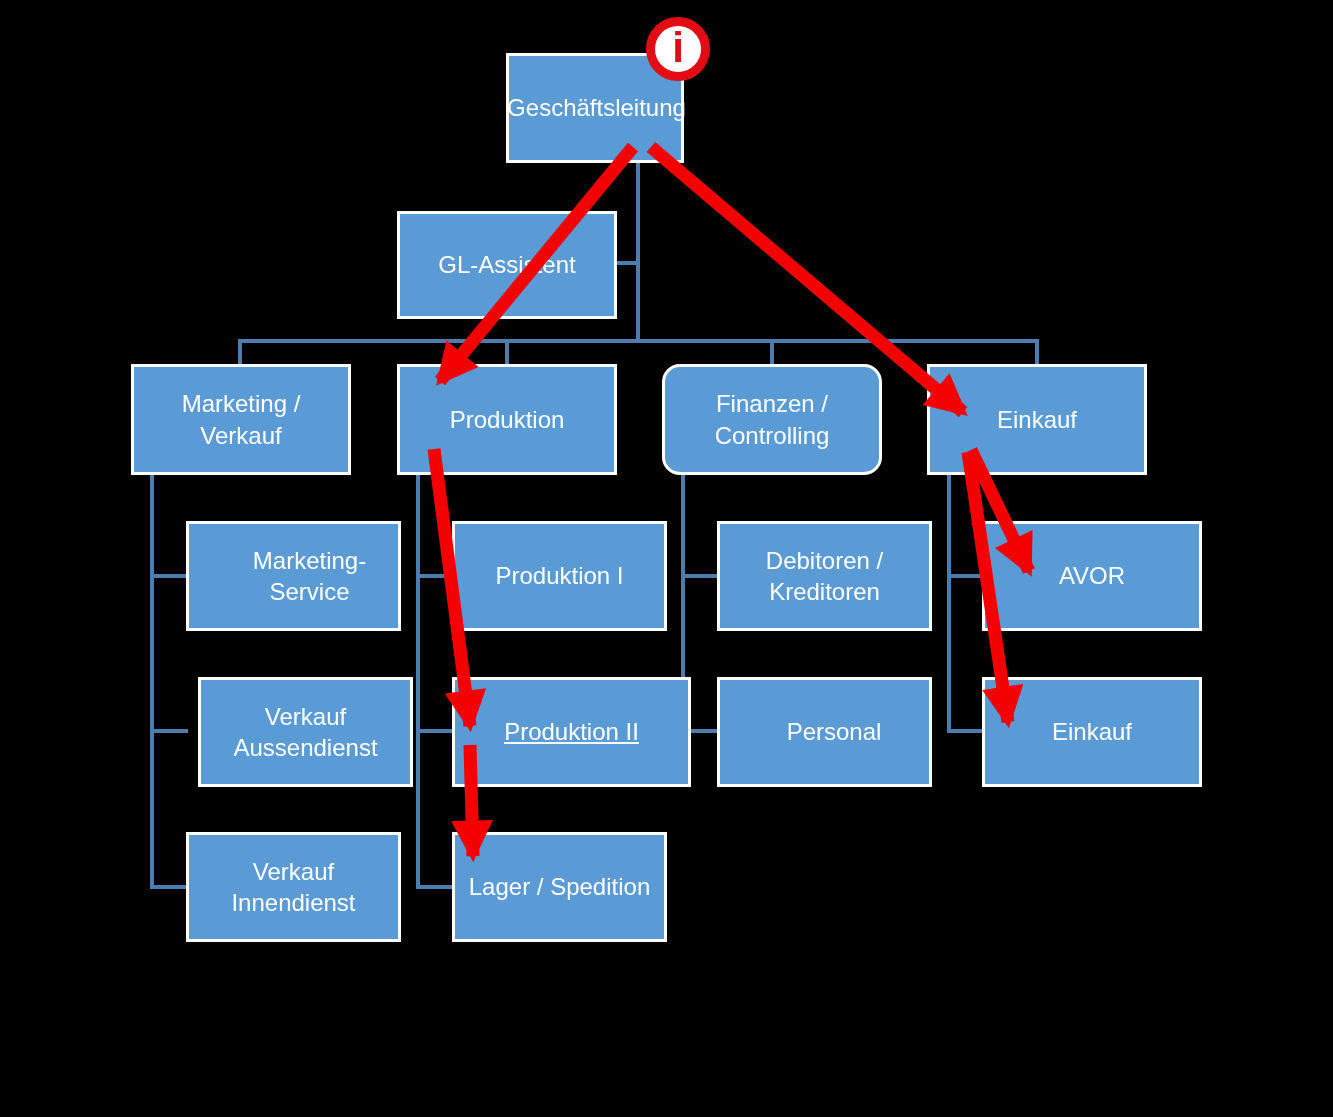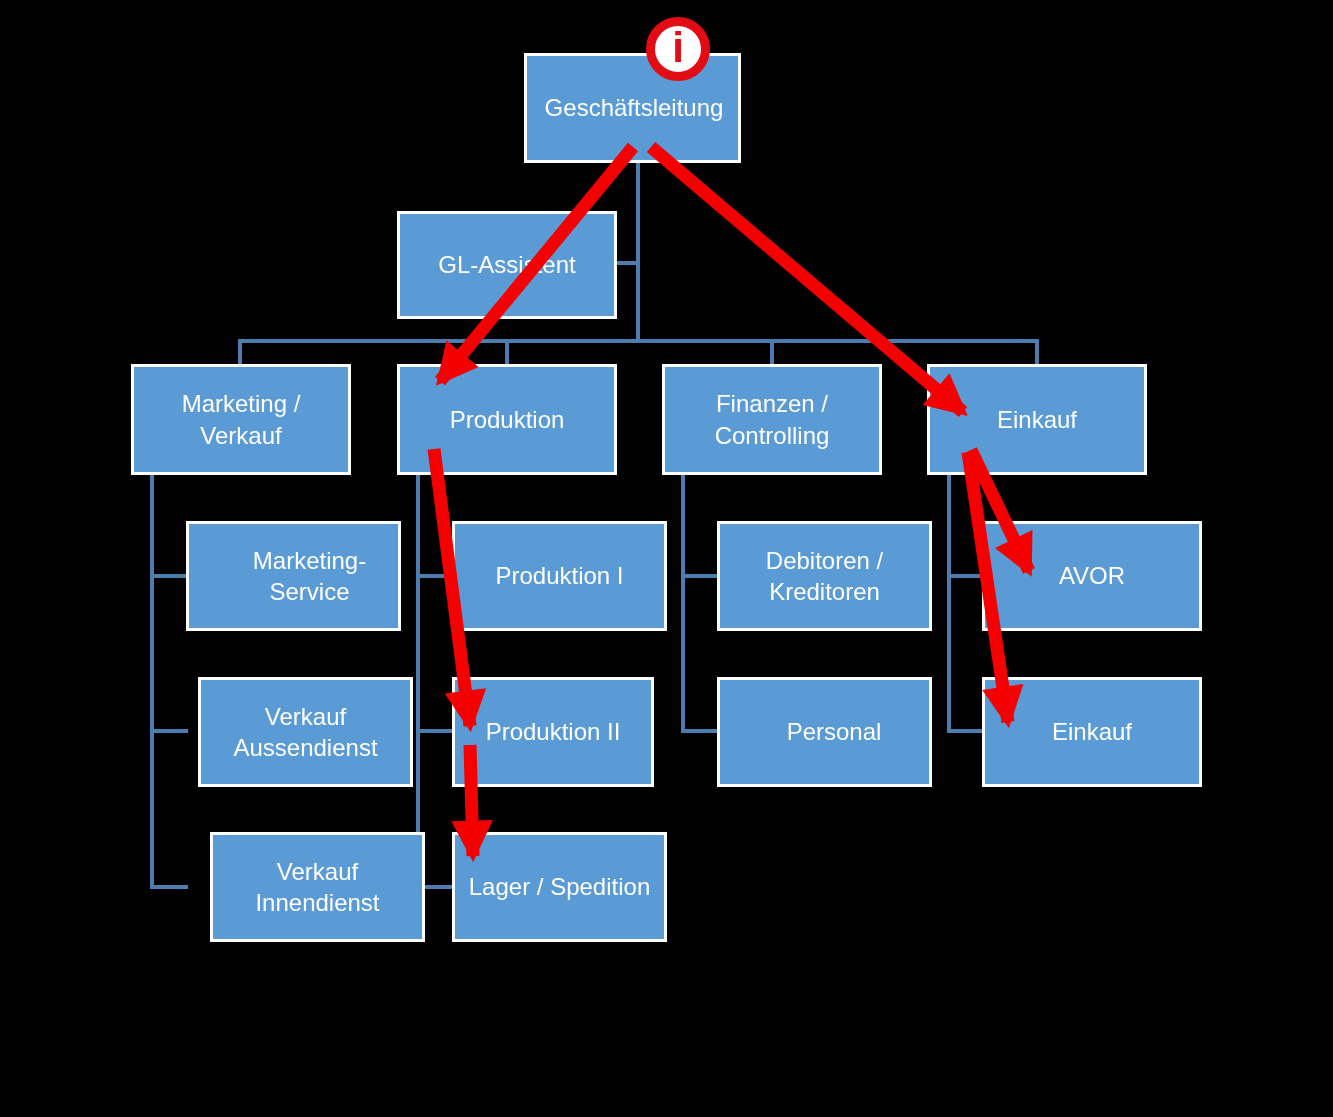--- a/index.html
+++ b/index.html
@@ -44,34 +44,34 @@
     color: #ffffff;
     display: flex;
     align-items: center;
     justify-content: center;
     text-align: center;
     font-size: 24px;
     line-height: 1.3;
     padding: 0 8px;
   }
   
-  #box-root      { left: 524px; top: 53px;  width: 217px; height: 110px; padding-left: 11px; }
+  #box-root      { left: 506px; top: 53px;  width: 178px; height: 110px; padding-left: 11px; }
   #box-assistant { left: 397px; top: 211px; width: 220px; height: 108px; }
   
   #box-marketing { left: 131px; top: 364px; width: 220px; height: 111px; }
   #box-produktion{ left: 397px; top: 364px; width: 220px; height: 111px; }
-  #box-finanzen  { left: 662px; top: 364px; width: 220px; height: 111px; }
+  #box-finanzen  { left: 662px; top: 364px; width: 220px; height: 111px; border-radius: 18px; }
   #box-einkauf   { left: 927px; top: 364px; width: 220px; height: 111px; }
   
   #box-mservice  { left: 186px; top: 521px; width: 215px; height: 110px; padding-left: 40px; }
   #box-vaussen   { left: 198px; top: 677px; width: 215px; height: 110px; }
-  #box-vinnen    { left: 186px; top: 832px; width: 215px; height: 110px; margin-left: 24px; }
+  #box-vinnen    { left: 186px; top: 832px; width: 215px; height: 110px; }
   
   #box-prod1     { left: 452px; top: 521px; width: 215px; height: 110px; }
-  #box-prod2     { left: 452px; top: 677px; width: 202px; height: 110px; }
+  #box-prod2     { left: 452px; top: 677px; width: 239px; height: 110px; text-decoration: underline; }
   #box-lager     { left: 452px; top: 832px; width: 215px; height: 110px; }
   
   #box-debitoren { left: 717px; top: 521px; width: 215px; height: 110px; }
   #box-personal  { left: 717px; top: 677px; width: 215px; height: 110px; padding-left: 27px; }
   
   #box-avor      { left: 982px; top: 521px; width: 220px; height: 110px; justify-content: center; }
   #box-einkauf2  { left: 982px; top: 677px; width: 220px; height: 110px; }
 
   #info-icon {
     position: absolute;

